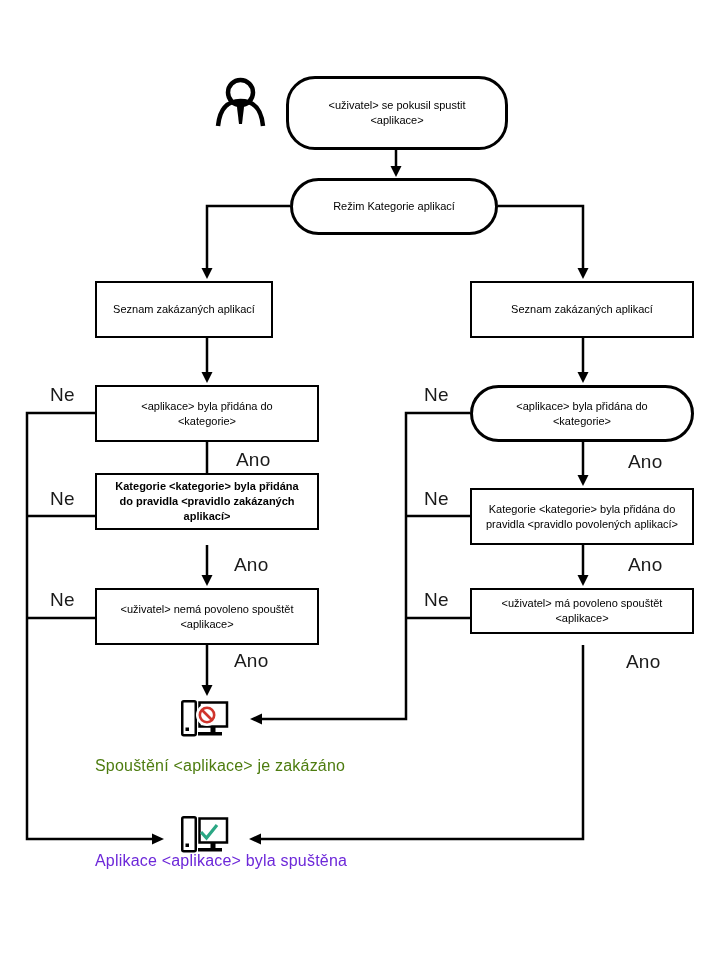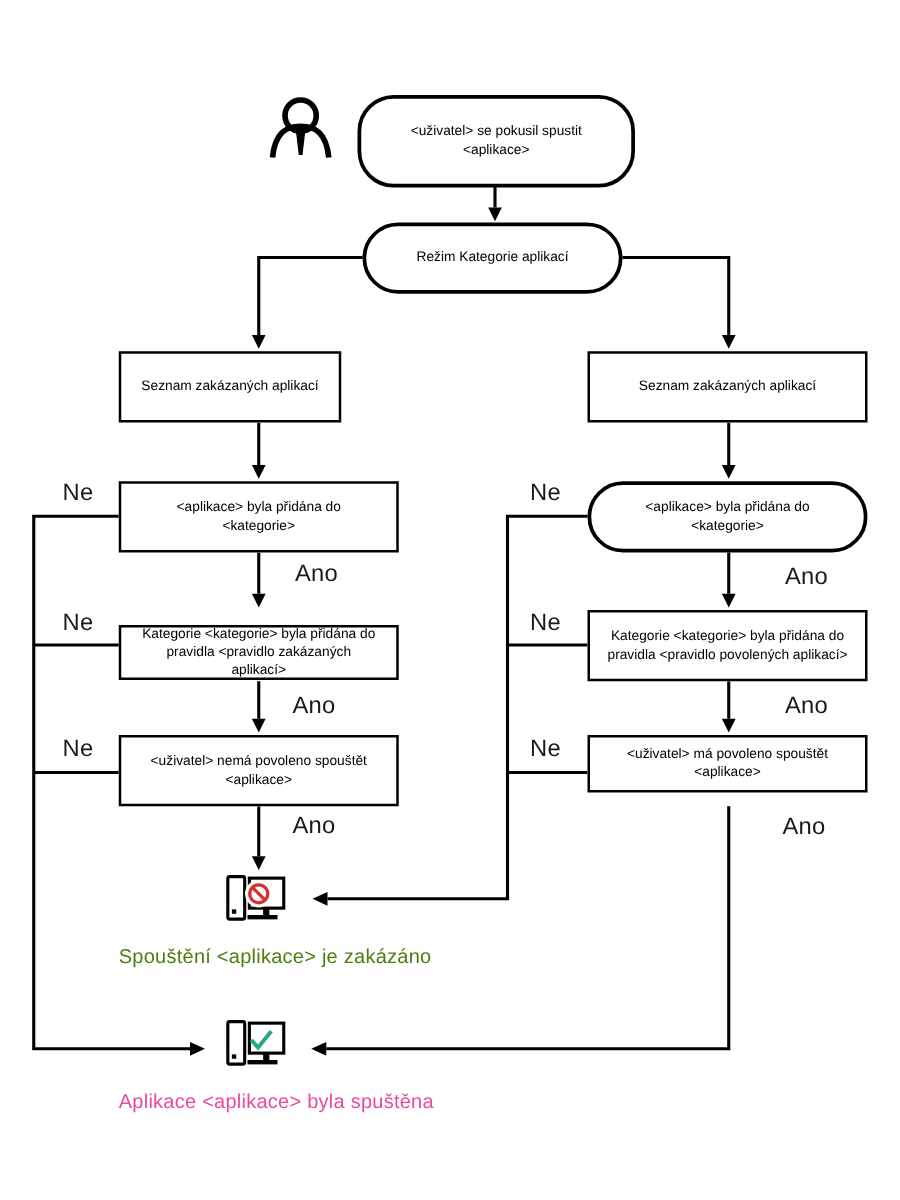--- a/index.html
+++ b/index.html
@@ -105,21 +105,21 @@
   <div class="node oval" style="left:286px;top:76px;width:222px;height:74px;">&lt;uživatel&gt; se pokusil spustit &lt;aplikace&gt;</div>
 
   <div class="node oval" style="left:290px;top:178px;width:208px;height:57px;">Režim Kategorie aplikací</div>
 
   <div class="node" style="left:95px;top:281px;width:178px;height:57px;">Seznam zakázaných aplikací</div>
   <div class="node" style="left:470px;top:281px;width:224px;height:57px;">Seznam zakázaných aplikací</div>
 
   <div class="node" style="left:95px;top:385px;width:224px;height:57px;">&lt;aplikace&gt; byla přidána do &lt;kategorie&gt;</div>
   <div class="node oval" style="left:470px;top:385px;width:224px;height:57px;">&lt;aplikace&gt; byla přidána do &lt;kategorie&gt;</div>
 
-  <div class="node" style="left:95px;top:500px;width:224px;height:44px;">Kategorie &lt;kategorie&gt; byla přidána do pravidla &lt;pravidlo zakázaných aplikací&gt;</div>
+  <div class="node" style="left:95px;top:473px;width:224px;height:57px;font-weight:bold;">Kategorie &lt;kategorie&gt; byla přidána do pravidla &lt;pravidlo zakázaných aplikací&gt;</div>
   <div class="node" style="left:470px;top:488px;width:224px;height:57px;">Kategorie &lt;kategorie&gt; byla přidána do pravidla &lt;pravidlo povolených aplikací&gt;</div>
 
   <div class="node" style="left:95px;top:588px;width:224px;height:57px;">&lt;uživatel&gt; nemá povoleno spouštět &lt;aplikace&gt;</div>
   <div class="node" style="left:470px;top:588px;width:224px;height:46px;">&lt;uživatel&gt; má povoleno spouštět &lt;aplikace&gt;</div>
 
   <span class="edge-label" style="left:50px;top:384px;">Ne</span>
   <span class="edge-label" style="left:50px;top:488px;">Ne</span>
   <span class="edge-label" style="left:50px;top:589px;">Ne</span>
 
   <span class="edge-label" style="left:424px;top:384px;">Ne</span>
@@ -129,15 +129,15 @@
   <span class="edge-label" style="left:236px;top:449px;">Ano</span>
   <span class="edge-label" style="left:234px;top:554px;">Ano</span>
   <span class="edge-label" style="left:234px;top:650px;">Ano</span>
 
   <span class="edge-label" style="left:628px;top:451px;">Ano</span>
   <span class="edge-label" style="left:628px;top:554px;">Ano</span>
   <span class="edge-label" style="left:626px;top:651px;">Ano</span>
 
   <div class="outcome" style="left:95px;top:757px;color:#4d7c0f;">Spouštění &lt;aplikace&gt; je zakázáno</div>
 
-  <div class="outcome" style="left:95px;top:873px;color:#ec4899;">Aplikace &lt;aplikace&gt; byla spuštěna</div>
+  <div class="outcome" style="left:95px;top:852px;color:#6d28d9;">Aplikace &lt;aplikace&gt; byla spuštěna</div>
 
 </div>
 
 </body></html>

